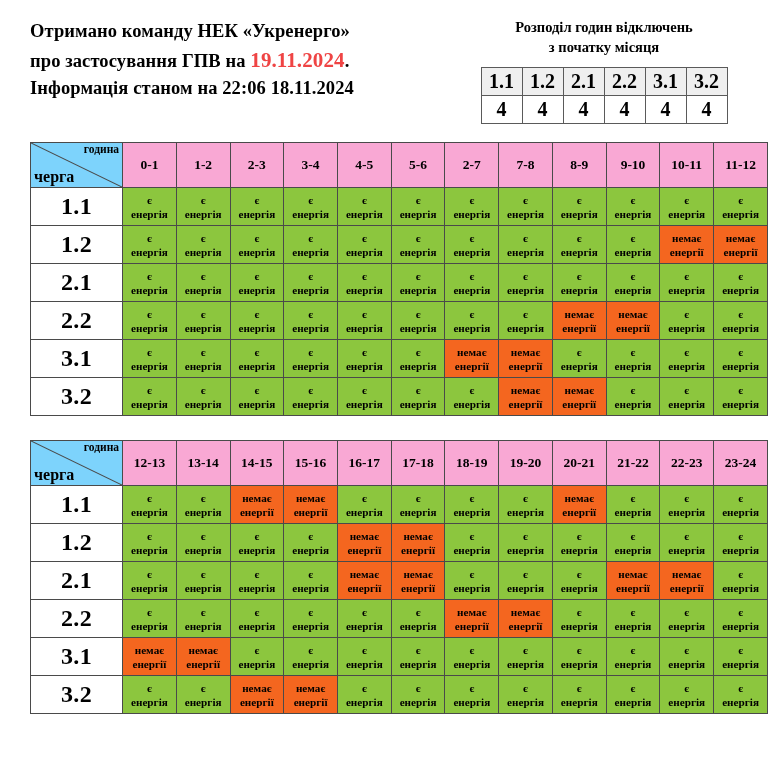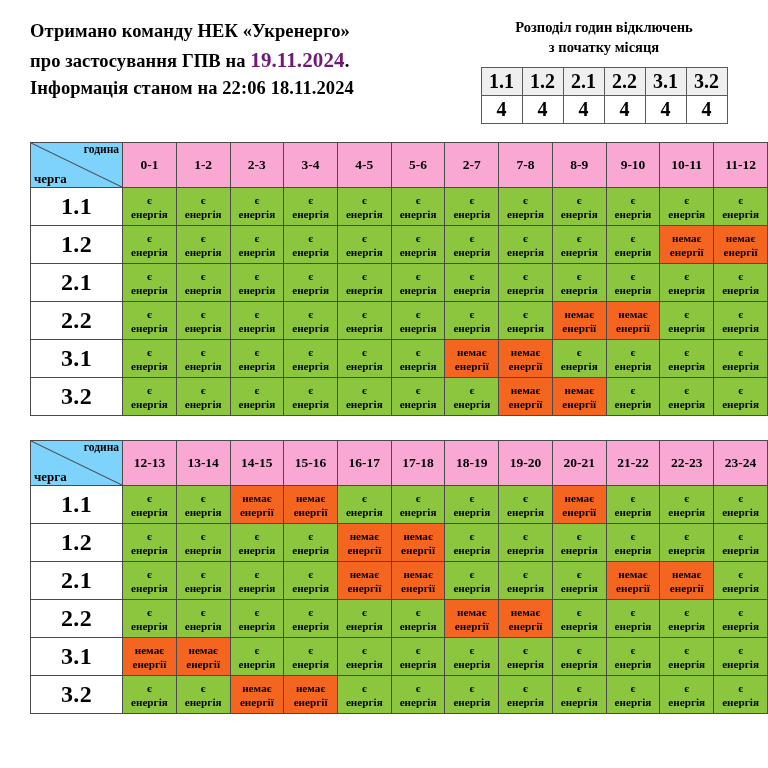--- a/index.html
+++ b/index.html
@@ -29,21 +29,21 @@
     width: 430px;
     font-size: 18.5px;
     font-weight: bold;
     line-height: 1.44;
     letter-spacing: 0.1px;
   }
   .notice-line {
     white-space: nowrap;
   }
   .date-red {
-    color: #701a75;
+    color: #ef4444;
     font-size: 21px;
     font-weight: bold;
   }
 
   .dist-block {
     position: absolute;
     left: 470px;
     top: 18px;
     width: 268px;
     text-align: center;
@@ -117,21 +117,21 @@
     right: 3px;
     top: 1px;
     font-size: 11.5px;
     font-weight: bold;
     line-height: 1;
   }
   th.corner .lbl-queue {
     position: absolute;
     left: 3px;
     bottom: 2px;
-    font-size: 13px;
+    font-size: 16px;
     font-weight: bold;
     line-height: 1;
   }
 
   th.hourhead {
     width: 53px;
     height: 44px;
     background: #f9a8d4;
     font-size: 13.5px;
     font-weight: bold;

